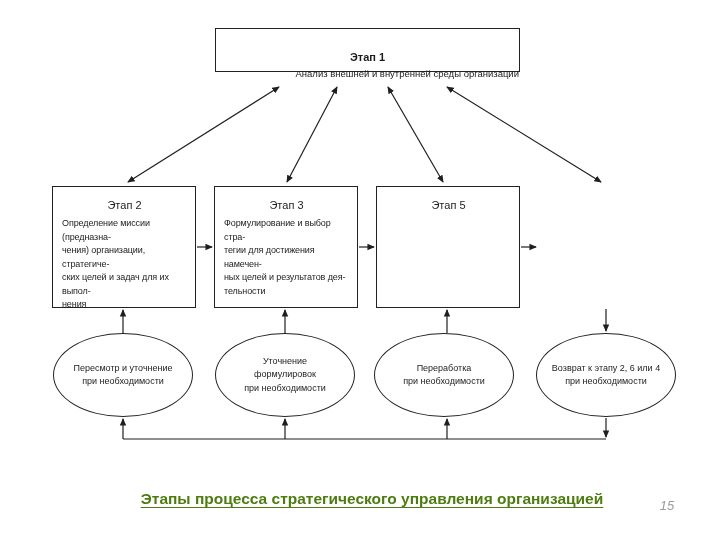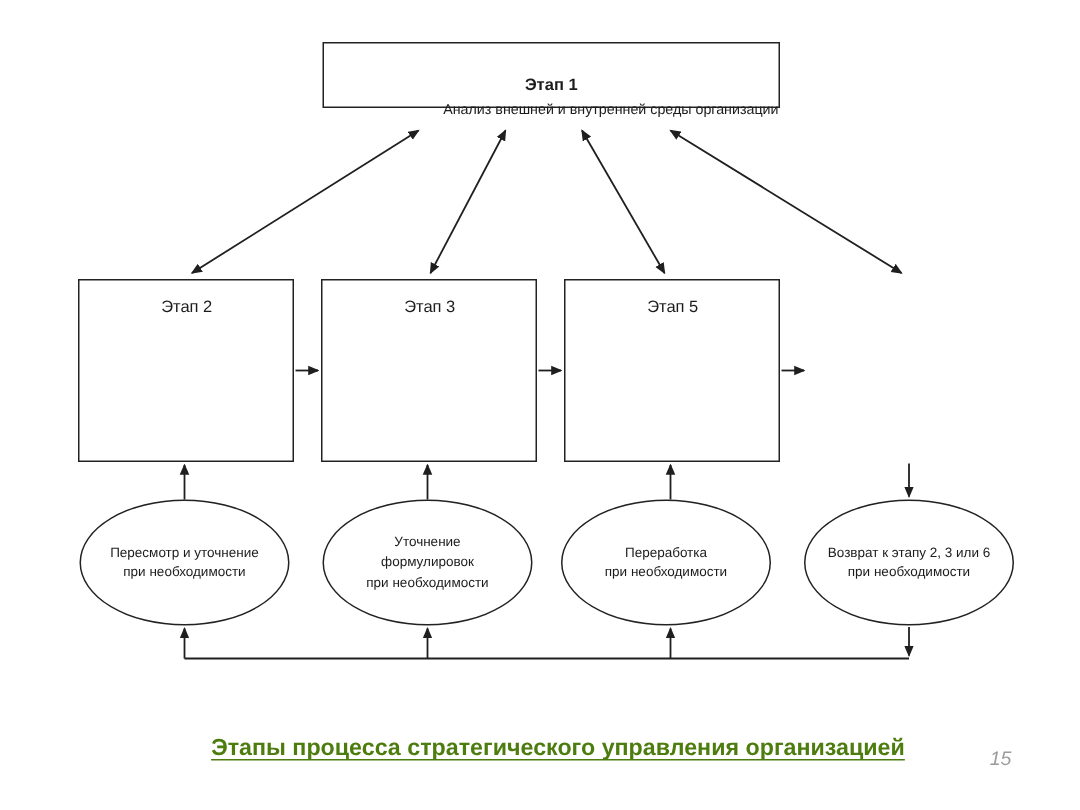--- a/index.html
+++ b/index.html
@@ -77,42 +77,50 @@
     <path d="M447,439 L447,419" marker-end="url(#ah)"></path>
   </svg>
 
   <div class="node box-top">
     <div class="node-title">Этап 1</div>
     <div class="node-body">Анализ внешней и внутренней среды организации</div>
   </div>
 
   <div class="node stage s2">
     <div class="node-title">Этап 2</div>
+    <div class="node-body">Определение миссии (предназна-
+чения) организации, стратегиче-
+ских целей и задач для их выпол-
+нения</div>
   </div>
   <div class="node stage s3">
     <div class="node-title">Этап 3</div>
+    <div class="node-body">Формулирование и выбор стра-
+тегии для достижения намечен-
+ных целей и результатов дея-
+тельности</div>
   </div>
   <div class="node stage s4">
     <div class="node-title">Этап 5</div>
   </div>
 
   <div class="ellipse e1">
     <div class="node-body">Пересмотр и уточнение
 при необходимости</div>
   </div>
   <div class="ellipse e2">
     <div class="node-body">Уточнение
 формулировок
 при необходимости</div>
   </div>
   <div class="ellipse e3">
     <div class="node-body">Переработка
 при необходимости</div>
   </div>
   <div class="ellipse e4">
-    <div class="node-body">Возврат к этапу 2, 3 или 6
+    <div class="node-body">Возврат к этапу 2, 6 или 4
 при необходимости</div>
   </div>
 
   <div class="caption">Этапы процесса стратегического управления организацией</div>
   <div class="page-number">15</div>
 
 </div>
 
 </body></html>

